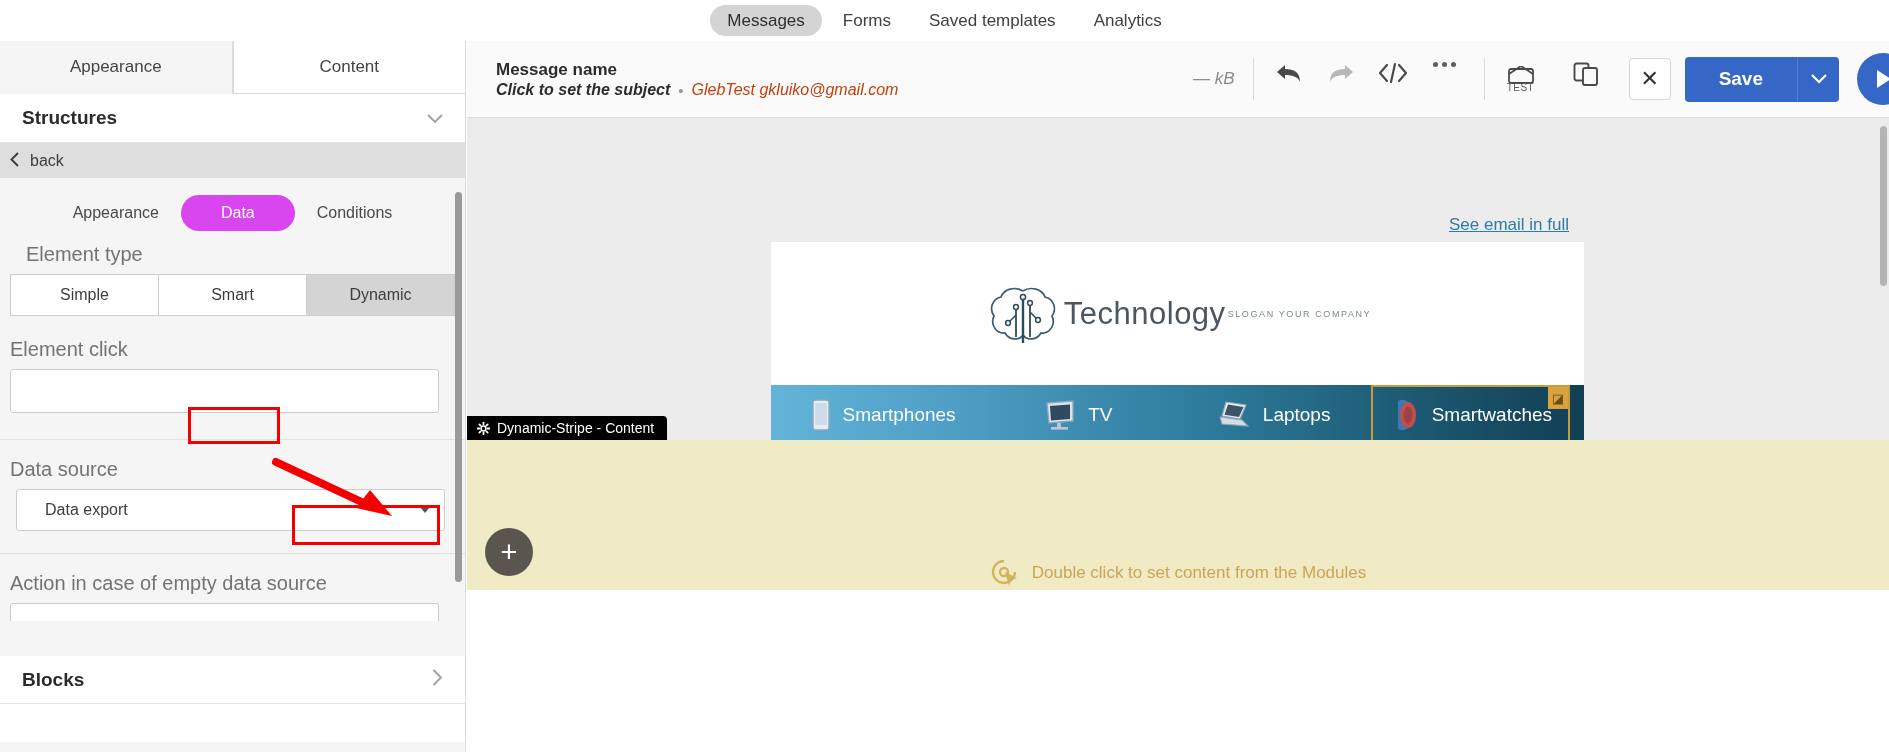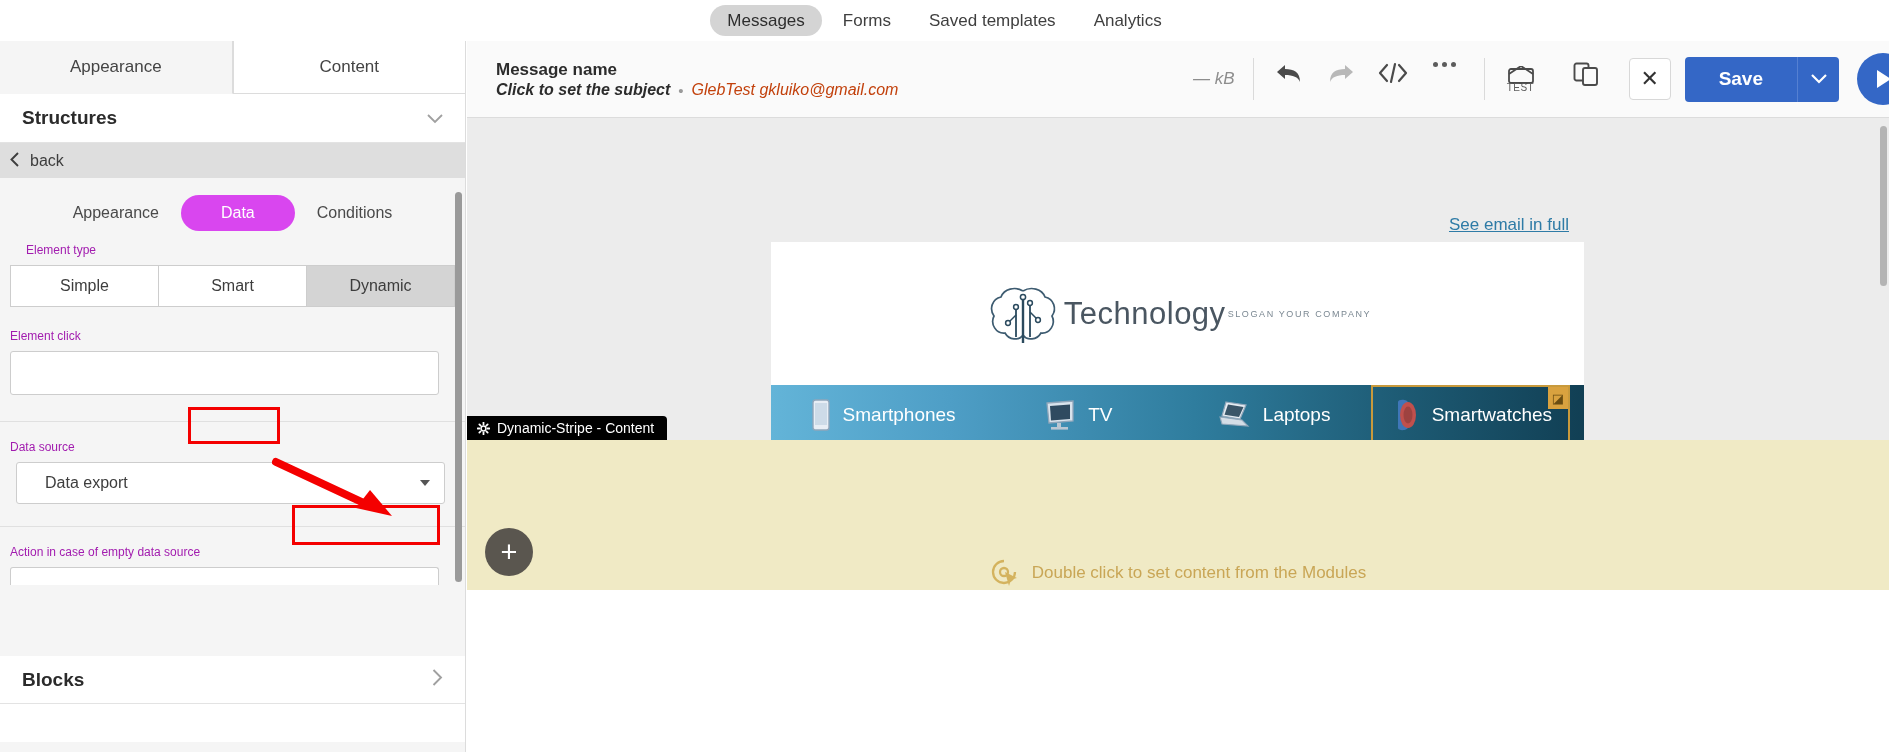--- a/index.html
+++ b/index.html
@@ -87,21 +87,21 @@
     border: 3px solid #f40000; pointer-events: none;
   }
   .redbox-dyn {
     position: absolute; left: 292px; top: 327px;
     width: 148px; height: 40px;
     border: 3px solid #f40000; pointer-events: none;
   }
   .arrow-svg { position: absolute; left: 270px; top: 278px; pointer-events: none; }
 
   .field-label {
-    font-size: 12px; color: #a21caf; padding: 0 0 8px 10px;
+    font-size: 20px; color: #737373; padding: 0 0 8px 10px;
   }
 
   .etype-group { display: flex; margin: 0 10px; }
   .etype-btn {
     flex: 1; text-align: center; font-size: 16px; padding: 11px 0;
     border: 1px solid #cdcdcd; background: #ffffff; color: #3d3d3d;
     cursor: pointer; font-family: inherit;
   }
   .etype-btn + .etype-btn { border-left: none; }
   .etype-btn.sel { background: #d4d4d4; }

